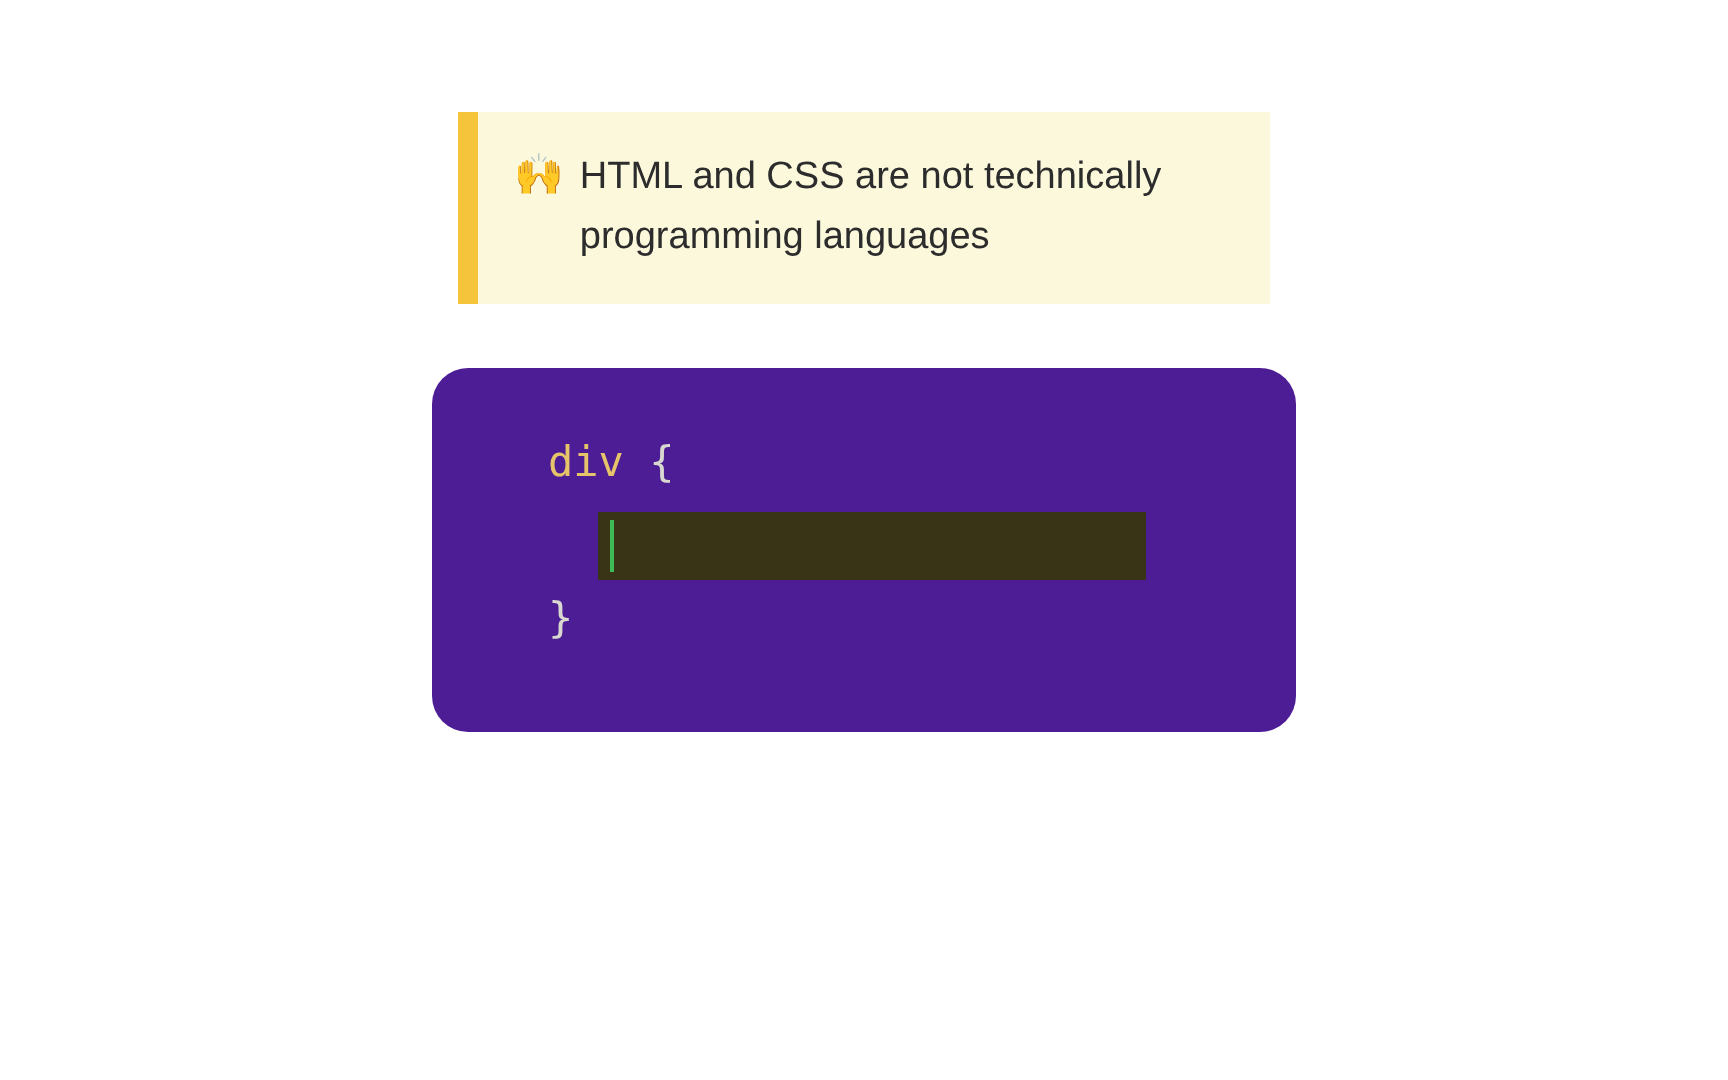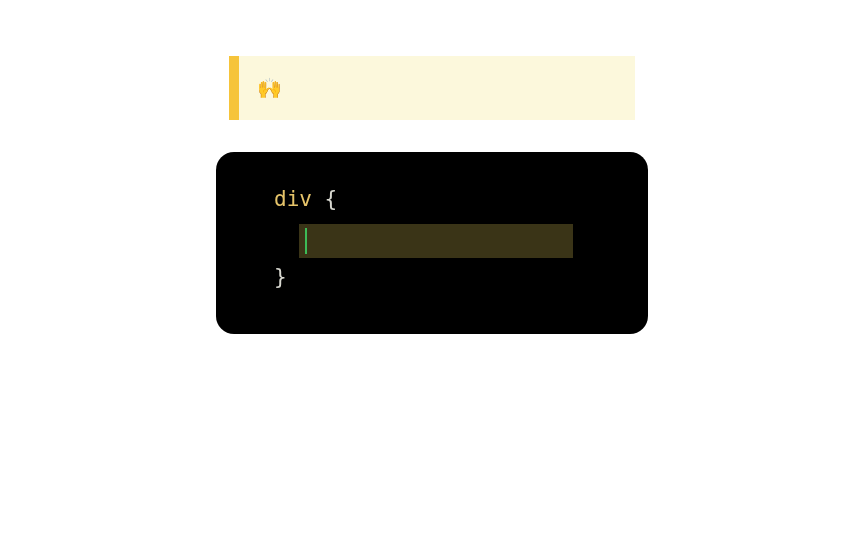--- a/index.html
+++ b/index.html
@@ -36,21 +36,21 @@
     line-height: 28px;
   }
   .callout-text {
     font-size: 19px;
     line-height: 30px;
     color: #2c2c2c;
     font-weight: 400;
   }
   .code-block {
     width: 432px;
-    background: #000000;
+    background: #4c1d95;
     border-radius: 18px;
     padding: 28px 58px 36px 58px;
     font-family: ui-monospace, SFMono-Regular, "SF Mono", Menlo, Consolas, monospace;
     font-size: 21px;
     line-height: 1.9;
   }
   .code-line { white-space: pre; }
   .tok-selector { color: #e6c46a; }
   .tok-brace { color: #d8d8d0; }
   .tok-prop { color: #3dbb57; }
@@ -75,20 +75,21 @@
     background: #3dbb57;
   }
 </style>
 </head>
 <body>
 
 <div class="callout">
   <div class="callout-bar"></div>
   <div class="callout-body">
     <span class="callout-emoji">🙌</span>
+    <span class="callout-text">HTML and CSS are not technically programming languages</span>
   </div>
 </div>
 
 <div class="code-block">
   <div class="code-line"><span class="tok-selector">div</span> <span class="tok-brace">{</span></div>
   <div class="cursor-line">
     <div class="cursor"></div>
   </div>
   <div class="code-line"><span class="tok-brace">}</span></div>
 </div>

